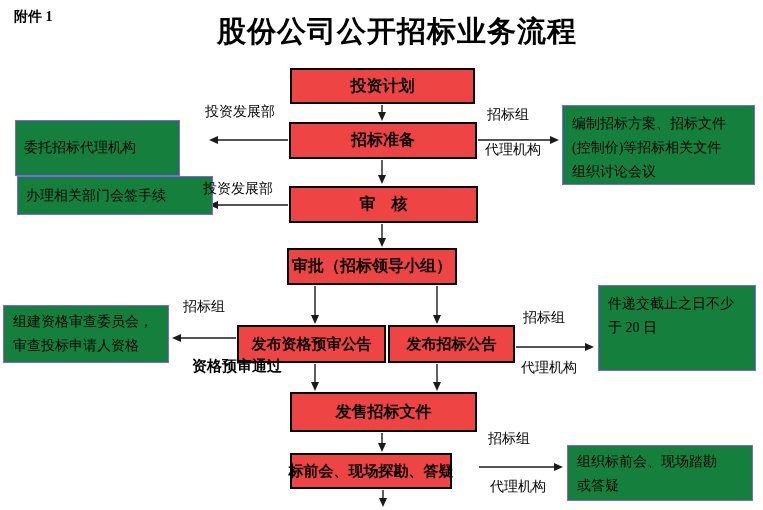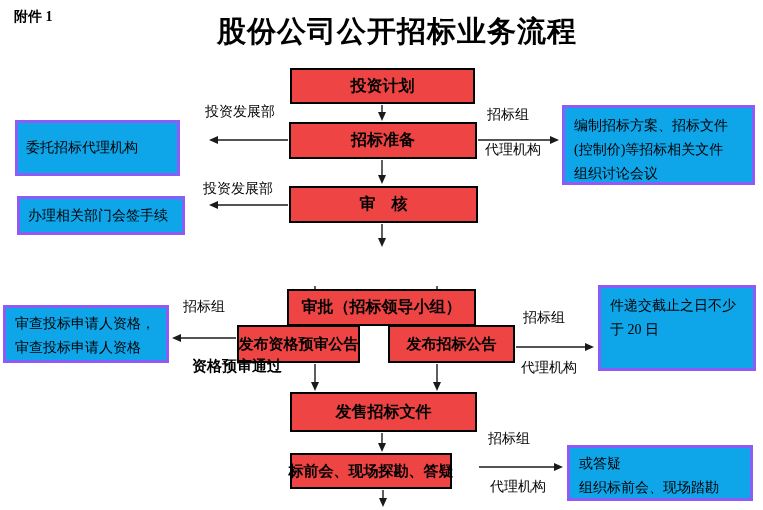--- a/index.html
+++ b/index.html
@@ -10,21 +10,21 @@
   .attachment{position:absolute;left:14px;top:8px;font-size:14px;font-weight:bold;font-family:Liberation Serif, serif;}
   .title{position:absolute;left:197px;top:12px;width:400px;text-align:center;
          font-size:29px;font-weight:bold;letter-spacing:1px;white-space:nowrap;}
   .node{
     position:absolute;box-sizing:border-box;border:2px solid #000;background:#ef4444;
     display:flex;align-items:center;justify-content:center;
     font-weight:bold;font-size:16px;text-align:center;white-space:nowrap;
   }
   .node.small{font-size:15px;}
   .note{
-    position:absolute;box-sizing:border-box;border:3px solid #8b5cf6;background:#0ea5e9;
+    position:absolute;box-sizing:border-box;border:1px solid #8b5cf6;background:#15803d;
     font-size:14px;text-align:left;
   }
   .note.single{display:flex;align-items:center;padding:0 8px;white-space:nowrap;}
   .note.multi{padding:6px 8px 0 9px;}
   .note.multi .ln{line-height:24px;white-space:nowrap;}
   .elabel{position:absolute;font-size:14px;white-space:nowrap;}
   .elabel.bold{font-weight:bold;font-size:15px;}
   svg.arrows{position:absolute;left:0;top:0;pointer-events:none;}
 </style>
 </head>
@@ -56,48 +56,48 @@
       <line x1="479" y1="467" x2="556" y2="467" marker-end="url(#ah)"></line>
     </g>
   </svg>
 
   <div class="attachment">附件 1</div>
   <div class="title">股份公司公开招标业务流程</div>
 
   <div class="node" style="left:290px;top:68px;width:185px;height:36px;">投资计划</div>
   <div class="node" style="left:289px;top:122px;width:188px;height:37px;">招标准备</div>
   <div class="node" style="left:289px;top:186px;width:189px;height:37px;">审　核</div>
-  <div class="node" style="left:287px;top:248px;width:189px;height:37px;margin-top:41px;">审批（招标领导小组）</div>
-  <div class="node small" style="left:237px;top:325px;width:123px;height:38px;">发布资格预审公告</div>
+  <div class="node" style="left:287px;top:248px;width:170px;height:37px;">审批（招标领导小组）</div>
+  <div class="node small" style="left:237px;top:325px;width:149px;height:38px;">发布资格预审公告</div>
   <div class="node small" style="left:388px;top:325px;width:127px;height:38px;">发布招标公告</div>
   <div class="node" style="left:290px;top:392px;width:187px;height:40px;">发售招标文件</div>
   <div class="node small" style="left:290px;top:453px;width:162px;height:36px;">标前会、现场探勘、答疑</div>
 
   <div class="note single" style="left:15px;top:120px;width:165px;height:56px;">委托招标代理机构</div>
-  <div class="note single" style="left:17px;top:196px;width:168px;height:39px;text-align:center;">办理相关部门会签手续</div>
+  <div class="note single" style="left:17px;top:176px;width:196px;height:39px;text-align:center;">办理相关部门会签手续</div>
 
   <div class="note multi" style="left:562px;top:105px;width:193px;height:80px;">
     <div class="ln">编制招标方案、招标文件</div>
     <div class="ln">(控制价)等招标相关文件</div>
     <div class="ln">组织讨论会议</div>
   </div>
 
   <div class="note multi" style="left:3px;top:305px;width:166px;height:58px;padding-top:4px;">
-    <div class="ln">审查投标申请人资格，</div>
+    <div class="ln">组建资格审查委员会，</div>
     <div class="ln">审查投标申请人资格</div>
   </div>
 
   <div class="note multi" style="left:598px;top:285px;width:158px;height:86px;">
     <div class="ln">件递交截止之日不少</div>
     <div class="ln">于 20 日</div>
   </div>
 
   <div class="note multi" style="left:567px;top:445px;width:186px;height:56px;padding-top:4px;">
+    <div class="ln">组织标前会、现场踏勘</div>
     <div class="ln">或答疑</div>
-    <div class="ln">组织标前会、现场踏勘</div>
   </div>
 
   <span class="elabel" style="left:205px;top:103px;">投资发展部</span>
   <span class="elabel" style="left:203px;top:180px;">投资发展部</span>
   <span class="elabel" style="left:487px;top:106px;">招标组</span>
   <span class="elabel" style="left:485px;top:141px;">代理机构</span>
   <span class="elabel" style="left:183px;top:298px;">招标组</span>
   <span class="elabel bold" style="left:192px;top:357px;">资格预审通过</span>
   <span class="elabel" style="left:523px;top:309px;">招标组</span>
   <span class="elabel" style="left:521px;top:359px;">代理机构</span>

